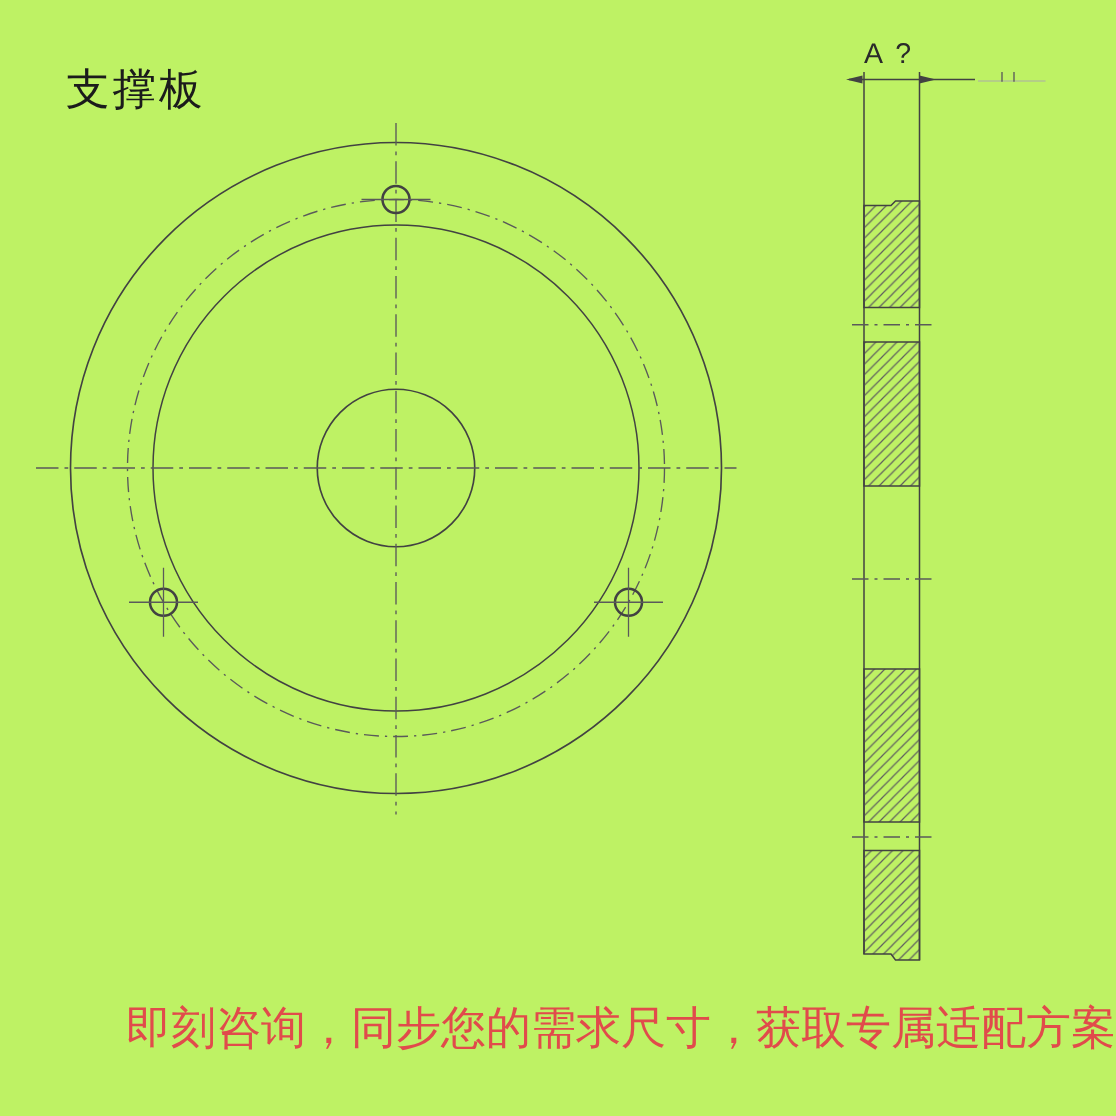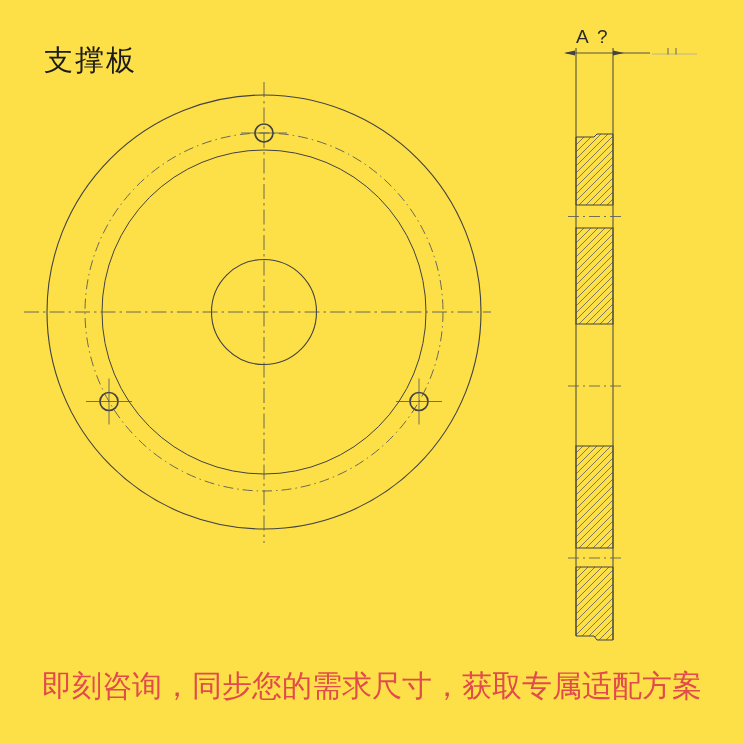--- a/index.html
+++ b/index.html
@@ -1,20 +1,20 @@
 <!DOCTYPE html>
 <html><head>
 <meta charset="utf-8">
 <style>
   html, body { margin: 0; padding: 0; background: #ffffff; }
   .page {
     position: relative;
     width: 744px;
     height: 744px;
-    background: #fde047;
+    background: #bef264;
     overflow: hidden;
     font-family: "Liberation Sans", sans-serif;
   }
   .title {
     position: absolute;
     left: 44px;
     top: 46px;
     font-size: 29px;
     line-height: 1;
     letter-spacing: 2px;
@@ -28,21 +28,21 @@
     line-height: 1;
     letter-spacing: 2px;
     color: #2a2a2a;
     white-space: nowrap;
   }
   .cta {
     position: absolute;
     left: 0;
     top: 668px;
     width: 100%;
-    text-align: center;
+    text-align: right;
     font-size: 30px;
     line-height: 1.2;
     white-space: nowrap;
   }
   svg.cad { position: absolute; left: 0; top: 0; }
 </style>
 </head>
 <body>
 
 <div class="page">

